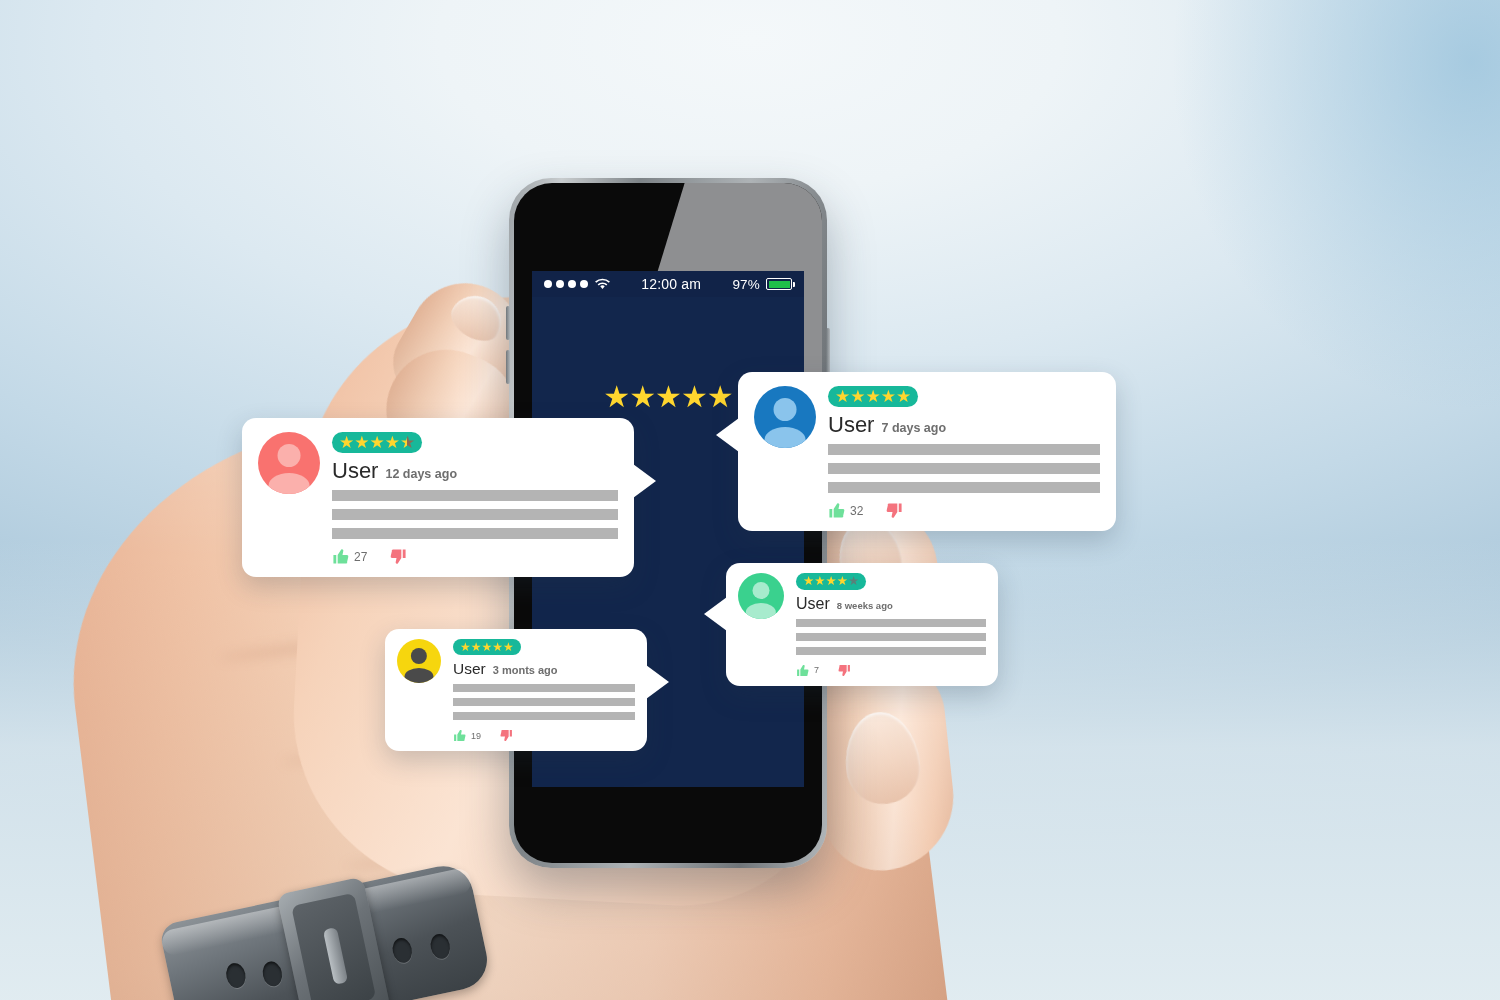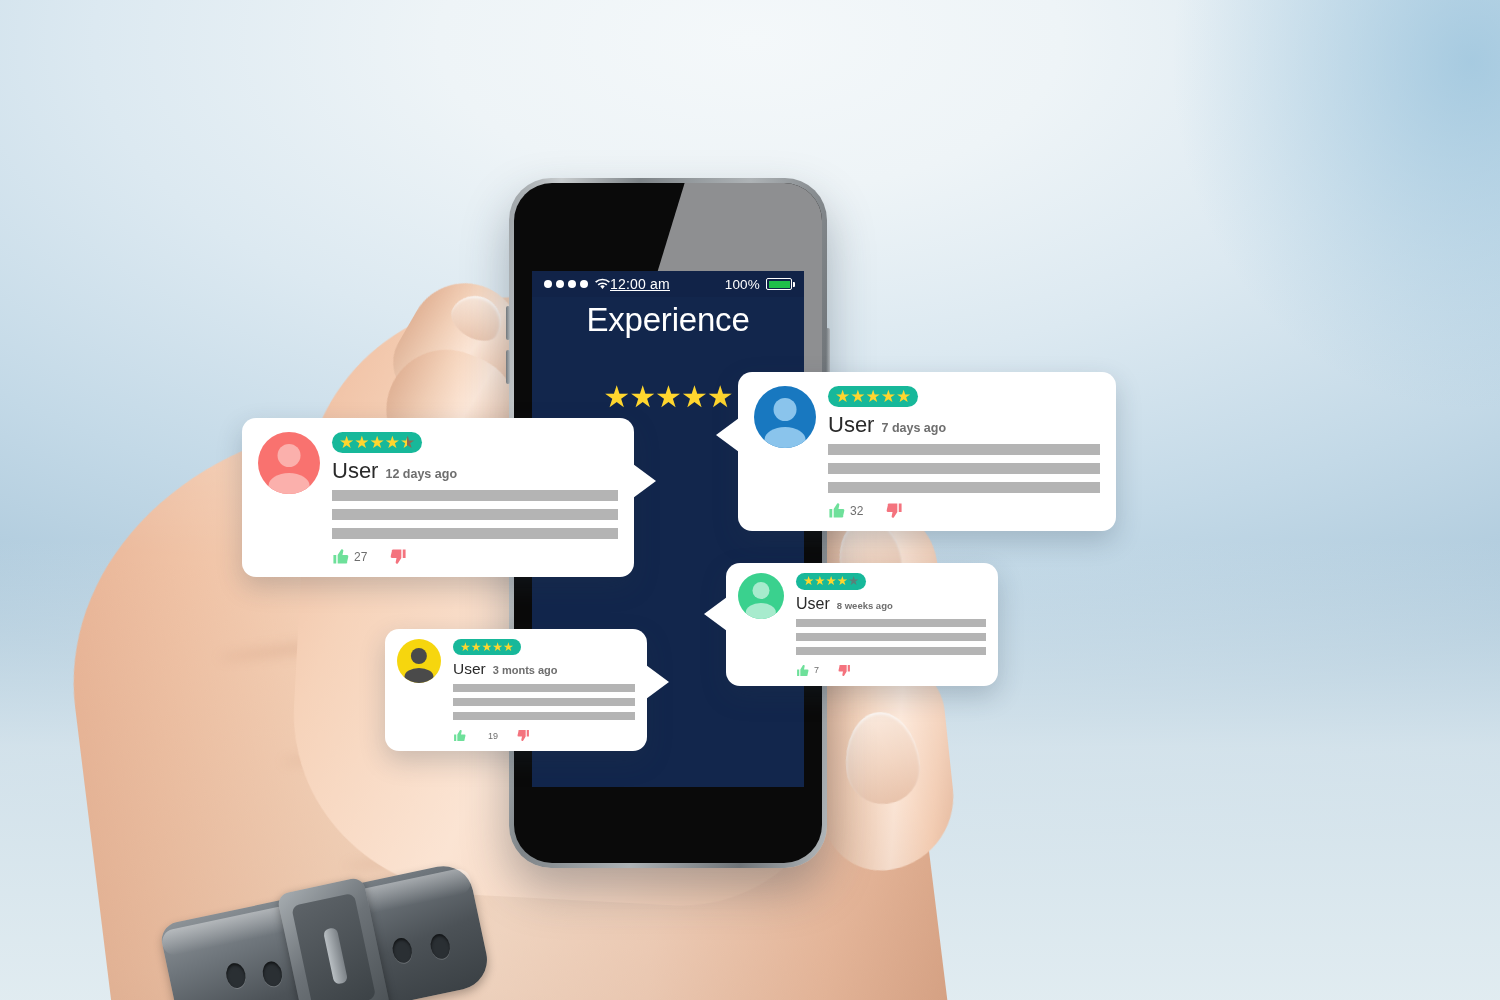--- a/index.html
+++ b/index.html
@@ -73,21 +73,21 @@
     background:#9a9b9d;transform:skewX(-17deg);opacity:.92;}
   .btn-side{position:absolute;width:4px;border-radius:3px;
     background:linear-gradient(to right,#70767a,#aeb4b8);}
   .screen{position:absolute;left:18px;top:88px;right:18px;height:516px;
     background:#12264c;overflow:hidden;}
   .statusbar{position:absolute;left:0;right:0;top:0;height:26px;
     background:#112348;display:flex;align-items:center;padding:0 12px;color:#fff;
     font-size:13.5px;letter-spacing:.2px;}
   .sb-left{display:flex;align-items:center;gap:4px;}
   .dot{width:8px;height:8px;border-radius:50%;background:#fff;display:block;}
-  .sb-mid{flex:1;font-size:14px;text-decoration:underline;}
+  .sb-mid{flex:1;text-align:center;font-size:14px;}
   .sb-right{display:flex;align-items:center;gap:6px;font-size:13.5px;}
   .batt{width:26px;height:12px;border:1.5px solid #fff;border-radius:2px;position:relative;padding:1.5px;box-sizing:border-box;}
   .batt i{display:block;height:100%;width:100%;background:#1fbe4a;}
   .batt:after{content:"";position:absolute;right:-4px;top:3px;width:2px;height:5px;background:#fff;border-radius:0 1px 1px 0;}
   .screen-title{position:absolute;left:0;right:0;top:32px;text-align:center;color:#fff;
     font-size:33px;line-height:1.02;font-weight:400;letter-spacing:-.2px;}
   .screen-stars{position:absolute;left:0;right:0;top:108px;text-align:center;
     color:#ffd62e;font-size:30px;letter-spacing:-1px;}
 
   
@@ -184,29 +184,28 @@
             <i class="dot"></i>
             <i class="dot"></i>
             <svg width="15" height="12" viewBox="0 0 16 12" style="margin-left:3px;">
               <path d="M8 11.2 5.6 8.4a3.6 3.6 0 0 1 4.8 0Z" fill="#fff"></path>
               <path d="M8 6.1a6 6 0 0 0-4 1.5L2.8 6.3A7.8 7.8 0 0 1 8 4.3a7.8 7.8 0 0 1 5.2 2l-1.2 1.3a6 6 0 0 0-4-1.5Z" fill="#fff"></path>
               <path d="M8 2.1A10 10 0 0 0 1.3 4.6L.1 3.3A11.8 11.8 0 0 1 8 .3a11.8 11.8 0 0 1 7.9 3l-1.2 1.3A10 10 0 0 0 8 2.1Z" fill="#fff"></path>
             </svg>
           </div>
           <div class="sb-mid">12:00 am</div>
           <div class="sb-right">
-            <span>100%</span>
+            <span>97%</span>
             <span class="batt">
                 <i></i>
               </span>
           </div>
         </div>
 
         <div class="screen-title">
-          <div>Experience</div>
         </div>
         <div class="screen-stars">★★★★★</div>
       </div>
     </div>
   </div>
 
   <div id="cards">
       <div class="card" style="left: 242px; top: 418px; width: 392px; min-height: 148px;">
         <div class="tail tail-r" style="top: 46px;"></div>
         <div class="card-in" style="padding: 14px 16px 12px;">
@@ -350,21 +349,21 @@
               <div class="bar" style="height: 8px; width: 100%;"></div>
               <div class="bar" style="height: 8px; width: 100%;"></div>
               <div class="bar" style="height: 8px; width: 100%;"></div>
             </div>
             <div class="actions">
               <span class="thumb">
                 <svg width="13" height="13" viewBox="0 0 24 24">
                   <path fill="#6ee09a" d="M2 10h4v12H2zM8 10l5-8a2 2 0 0 1 3 2l-1.2 6H21a2 2 0 0 1 2 2.4l-1.6 7A2 2 0 0 1 19.4 22H8z"></path>
                 </svg>
               </span>
-              <span class="tcount" style="font-size:9px;margin-left:22px;">19</span>
+              <span class="tcount" style="font-size:9px;margin-left:5px;">19</span>
               <span class="thumb" style="margin-left:19px;">
                 <svg width="13" height="13" viewBox="0 0 24 24">
                   <path fill="#f4737e" d="M22 14h-4V2h4zM16 14l-5 8a2 2 0 0 1-3-2l1.2-6H3a2 2 0 0 1-2-2.4l1.6-7A2 2 0 0 1 4.6 2H16z"></path>
                 </svg>
               </span>
             </div>
           </div>
         </div>
       </div>
     </div>

